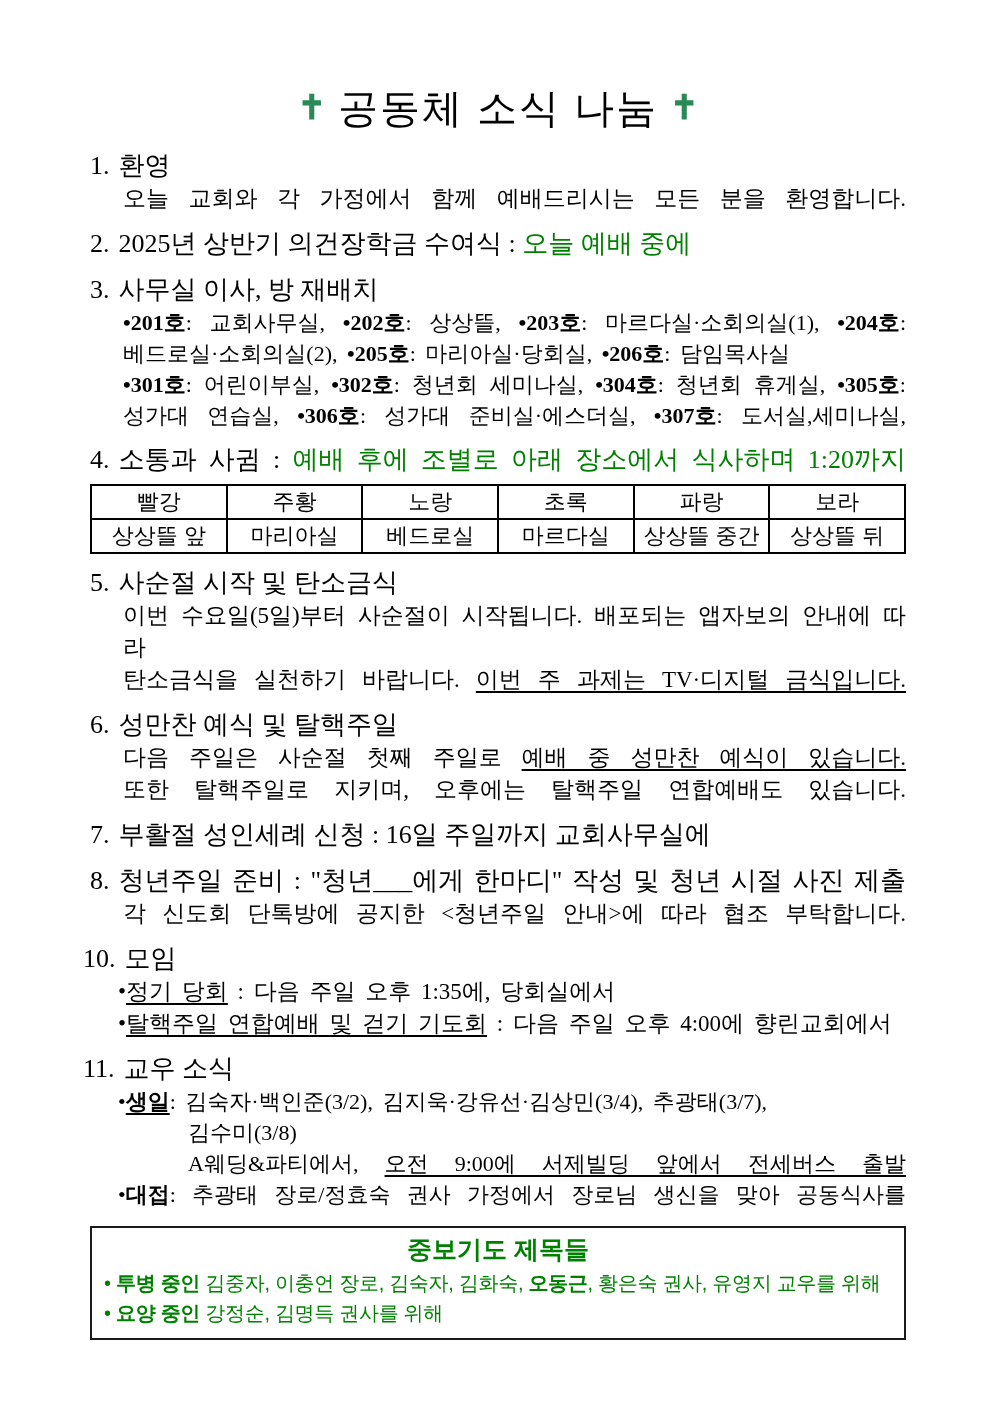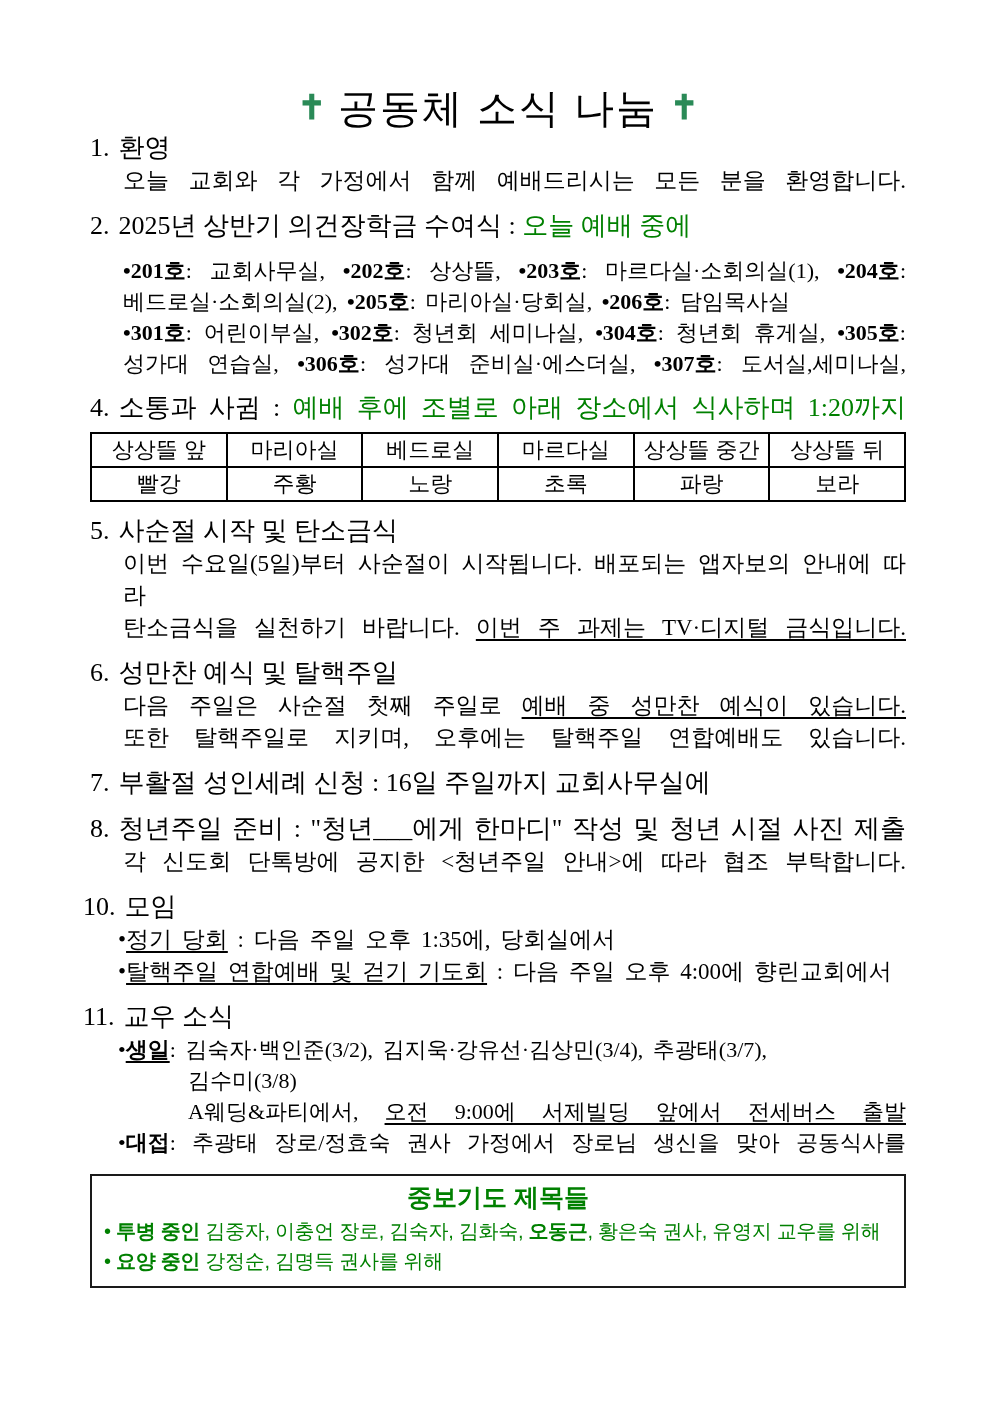--- a/index.html
+++ b/index.html
@@ -11,20 +11,21 @@
   .page{
     width:992px;height:1403px;box-sizing:border-box;
     padding:84px 86px 0 90px;
     background:#ffffff;color:var(--ink);
     overflow:hidden;
   }
   .title{
     text-align:center;
     font-family:"Liberation Sans",sans-serif;
     font-size:40px;line-height:46px;
+    margin-bottom:18px;
     letter-spacing:2px;
     white-space:nowrap;
   }
   .cross{color:var(--cross);font-size:34px;font-weight:bold;margin:0 12px;vertical-align:3px;letter-spacing:0;}
   .sec{margin-bottom:12px;}
   .h{
     font-family:Liberation Serif, serif;
     font-size:26px;line-height:34px;
     white-space:normal;
   }
@@ -87,45 +88,46 @@
   <div class="sec">
     <div class="h"><span class="num">1.</span><span><span>환영</span></span></div>
     <div class="ln j"><span>오늘 교회와 각 가정에서 함께 예배드리시는 모든 분을 환영합니다.</span></div>
   </div>
 
   <div class="sec">
     <div class="h"><span class="num">2.</span><span><span>2025년 상반기 의건장학금 수여식 : </span><span class="g">오늘 예배 중에</span></span></div>
   </div>
 
   <div class="sec">
+    <div class="h"><span class="num">3.</span><span><span>사무실 이사, 방 재배치</span></span></div>
     <div class="ln tight j"><span class="b">•201호</span><span>: 교회사무실, </span><span class="b">•202호</span><span>: 상상뜰, </span><span class="b">•203호</span><span>: 마르다실·소회의실(1), </span><span class="b">•204호</span><span>:</span></div>
     <div class="ln tight"><span>베드로실·소회의실(2), </span><span class="b">•205호</span><span>: 마리아실·당회실, </span><span class="b">•206호</span><span>: 담임목사실</span></div>
     <div class="ln tight j"><span class="b">•301호</span><span>: 어린이부실, </span><span class="b">•302호</span><span>: 청년회 세미나실, </span><span class="b">•304호</span><span>: 청년회 휴게실, </span><span class="b">•305호</span><span>:</span></div>
     <div class="ln tight j"><span>성가대 연습실, </span><span class="b">•306호</span><span>: 성가대 준비실·에스더실, </span><span class="b">•307호</span><span>: 도서실,세미나실,</span></div>
   </div>
 
   <div class="sec">
     <div class="h j"><span class="num">4.</span><span><span>소통과 사귐 : </span><span class="g">예배 후에 조별로 아래 장소에서 식사하며 1:20까지</span></span></div>
     <table class="fellowship-table">
       <tbody>
           <tr>
+        <th>빨강</th>
+        <th>주황</th>
+        <th>노랑</th>
+        <th>초록</th>
+        <th>파랑</th>
+        <th>보라</th>
+      </tr>
+      <tr>
         <td>상상뜰 앞</td>
         <td>마리아실</td>
         <td>베드로실</td>
         <td>마르다실</td>
         <td>상상뜰 중간</td>
         <td>상상뜰 뒤</td>
-      </tr>
-      <tr>
-        <th>빨강</th>
-        <th>주황</th>
-        <th>노랑</th>
-        <th>초록</th>
-        <th>파랑</th>
-        <th>보라</th>
       </tr>
     </tbody>
       </table>
   </div>
 
   <div class="sec">
     <div class="h"><span class="num">5.</span><span><span>사순절 시작 및 탄소금식</span></span></div>
     <div class="ln j"><span>이번 수요일(5일)부터 사순절이 시작됩니다. 배포되는 앱자보의 안내에 따라</span></div>
     <div class="ln j"><span>탄소금식을 실천하기 바랍니다. </span><span class="u">이번 주 과제는 TV·디지털 금식입니다.</span></div>
   </div>

